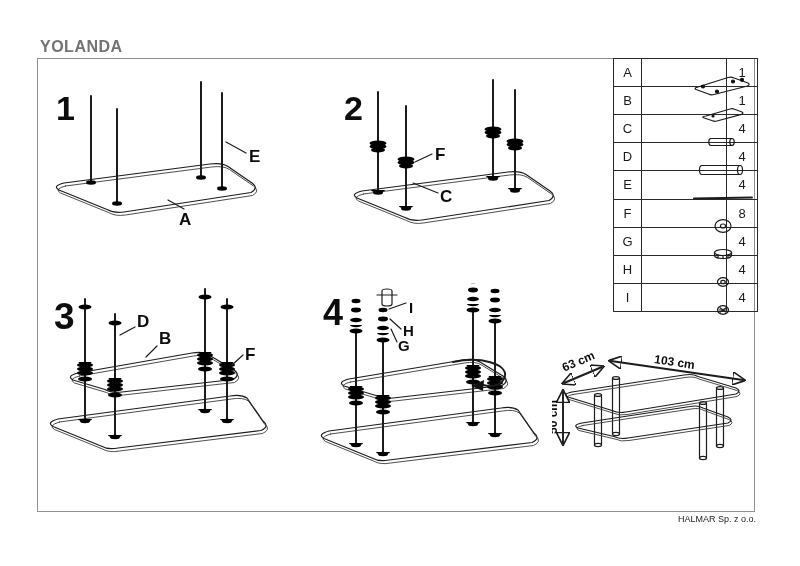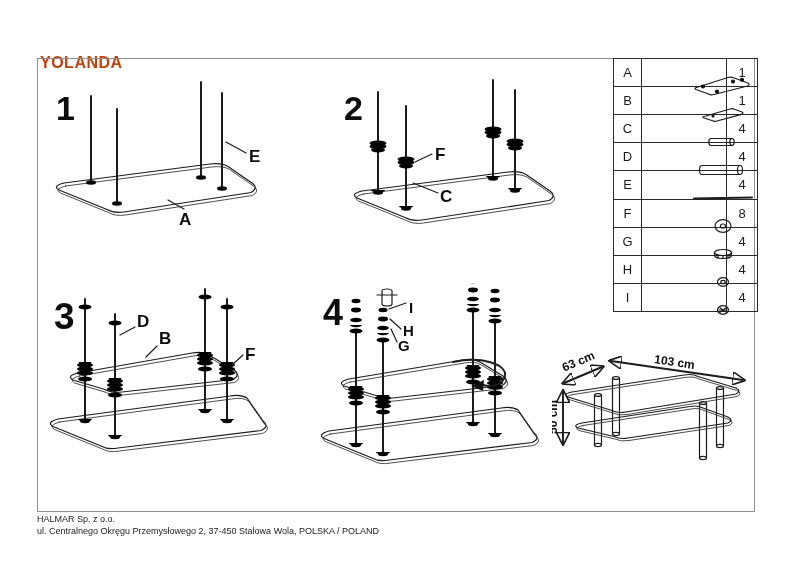--- a/index.html
+++ b/index.html
@@ -1,19 +1,19 @@
 <!DOCTYPE html>
 <html><head>
 <meta charset="utf-8">
 <style>
   html,body{margin:0;padding:0;background:#fff;}
   .sheet{position:relative;width:800px;height:566px;background:#fff;overflow:hidden;
          font-family:"Liberation Sans",sans-serif;color:#111;}
   .title{position:absolute;left:40px;top:38px;font-size:16px;font-weight:bold;
-         letter-spacing:.5px;color:#c2410c;margin-top:16px;}
+         letter-spacing:.5px;color:#737373;}
   .frame{position:absolute;left:37px;top:58px;width:718px;height:454px;
          border:1px solid #8f8f8f;box-sizing:border-box;}
   
   .parts{position:absolute;left:613px;top:58px;width:143px;height:254px;
          border-collapse:collapse;table-layout:fixed;}
   .parts td{border:1px solid #2a2a2a;padding:0;text-align:center;vertical-align:middle;
             font-size:13px;color:#1a1a1a;height:26px;}
   .parts .c-letter{width:27px;}
   .parts .c-icon{width:84px;}
   .parts .c-qty{width:30px;}
@@ -23,21 +23,21 @@
       stroke:#1c1c1c;stroke-width:1.2;fill:none;stroke-linecap:round;stroke-linejoin:round;}
   .diag .thick{stroke-width:2;}
   .diag .arr{stroke-width:1.9;}
   .diag .thin{stroke-width:.9;stroke:#3a3a3a;}
   .diag .fblk{fill:#111;stroke:#111;}
   .diag text{stroke:none;fill:#0d0d0d;font-family:"Liberation Sans",sans-serif;}
   .diag .num{font-size:34px;font-weight:bold;}
   .diag .lbl{font-size:17px;font-weight:bold;}
   .diag .dim{font-size:12px;font-weight:bold;text-anchor:middle;}
   
-  .footer{position:absolute;left:37px;top:514px;width:719px;text-align:left;
+  .footer{position:absolute;left:37px;top:514px;width:719px;text-align:right;
           font-size:9px;line-height:11.5px;color:#222;}
 </style>
 </head>
 <body>
 
 <div class="sheet">
 
   <svg width="0" height="0" style="position:absolute" aria-hidden="true">
     <defs>
       <g id="sym-cyl40">
@@ -379,16 +379,15 @@
               <line x1="35" y1="13" x2="43" y2="13"></line>
             </svg>
           </td>
         <td class="c-qty">4</td>
       </tr>
     </tbody>
   </table>
 
   <div class="footer">
     <div>HALMAR Sp. z o.o.</div>
-    <div>ul. Centralnego Okręgu Przemysłowego 2, 37-450 Stalowa Wola, POLSKA / POLAND</div>
   </div>
 
 </div>
 
 </body></html>

